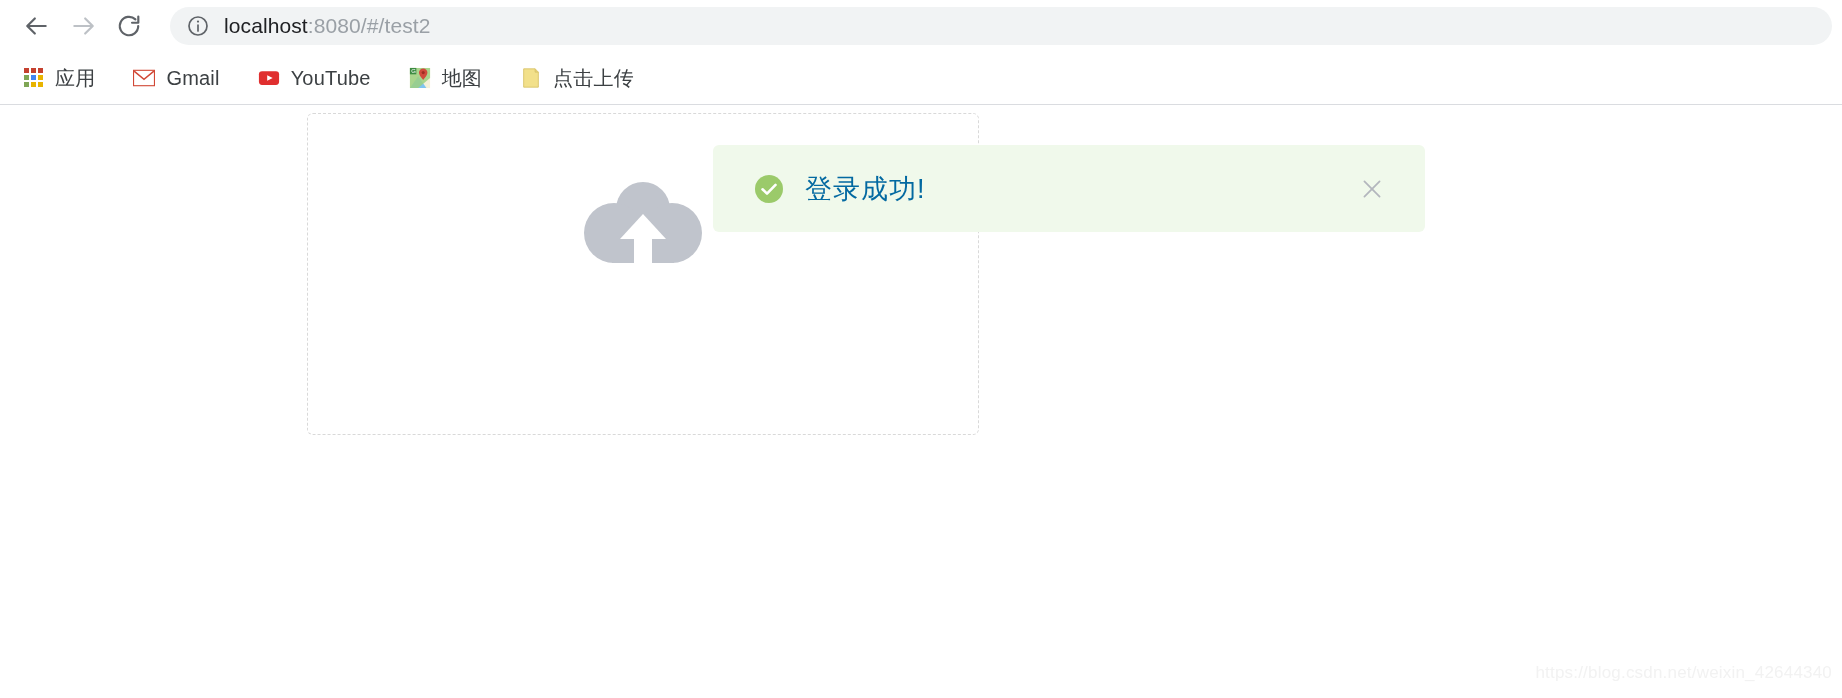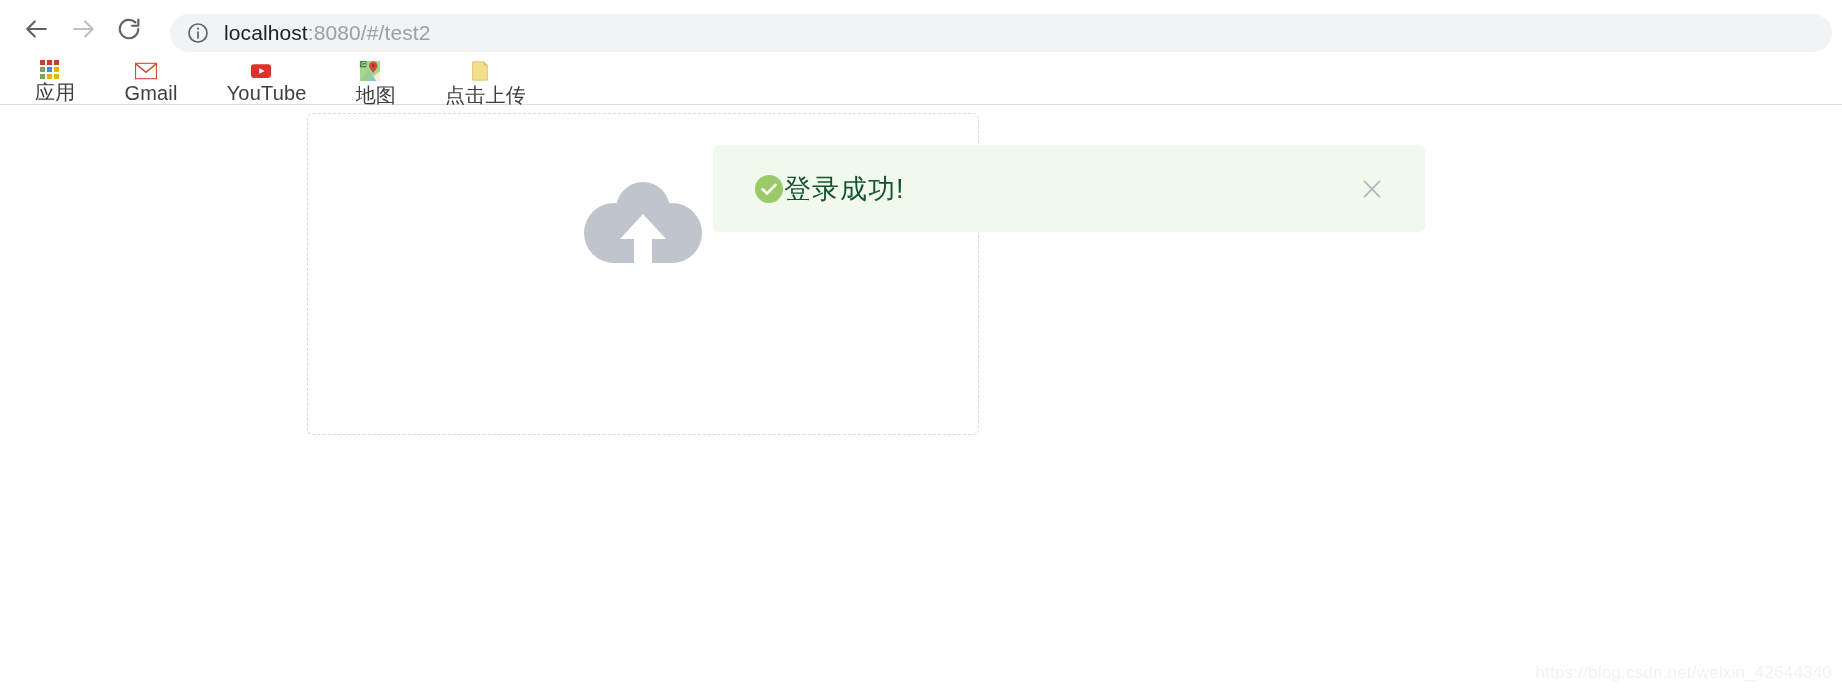--- a/index.html
+++ b/index.html
@@ -12,21 +12,21 @@
   }
 
   
   #browser-chrome {
     width: 1842px;
     background: #ffffff;
   }
 
   #nav-bar {
     display: flex;
-    align-items: flex-end;
+    align-items: center;
     height: 52px;
     padding: 0 10px 0 14px;
   }
 
   .nav-btn {
     width: 46px; height: 46px;
     display: flex; align-items: center; justify-content: center;
     border-radius: 50%;
     flex: 0 0 auto;
   }
@@ -63,21 +63,20 @@
     gap: 0;
   }
   .bookmark {
     display: flex;
     align-items: center;
     height: 36px;
     padding: 0 10px;
     border-radius: 4px;
     margin-right: 18px;
     white-space: nowrap;
-    flex-direction: column;
   }
   .bookmark .bm-label {
     font-size: 20px;
     color: #3c4043;
     margin-left: 11px;
     letter-spacing: 0.2px;
   }
   .bm-icon { width: 22px; height: 22px; flex: 0 0 auto; display: block; }
 
   
@@ -159,21 +158,22 @@
     display: flex;
     align-items: center;
     padding: 0 30px 0 41px;
   }
   #alert-check-icon {
     width: 30px; height: 30px;
     flex: 0 0 auto;
   }
   #alert-title {
     font-size: 27px;
-    color: #14532d;
+    color: #0369a1;
+    margin-left: 21px;
     letter-spacing: 1px;
     flex: 1 1 auto;
   }
   #alert-close {
     width: 30px; height: 30px;
     flex: 0 0 auto;
     display: flex; align-items: center; justify-content: center;
     margin-right: 8px;
   }
 

